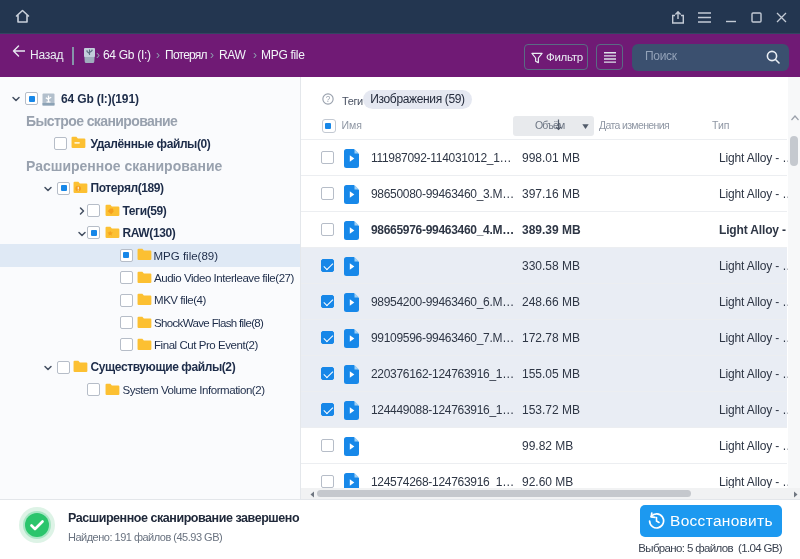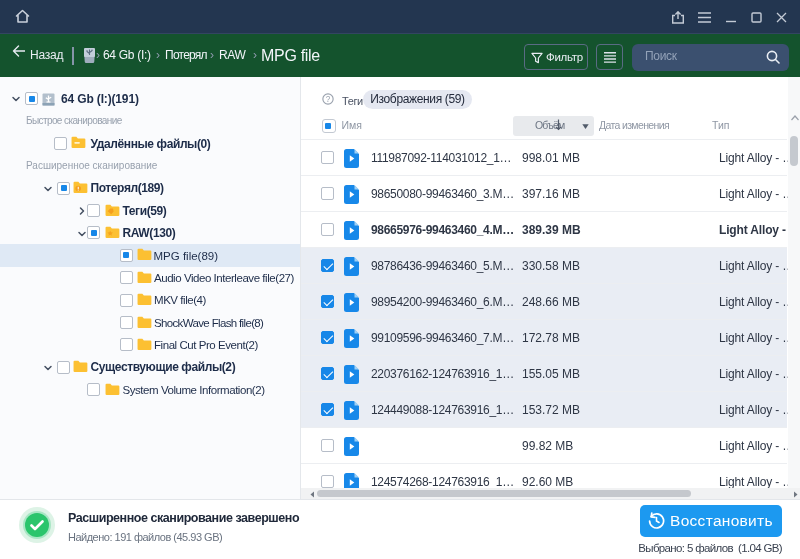--- a/index.html
+++ b/index.html
@@ -1,31 +1,31 @@
 <!DOCTYPE html>
 <html><head>
 <meta charset="utf-8">
 <style>
 * {margin:0; padding:0; box-sizing:border-box;}
 html,body {width:800px; height:559px; overflow:hidden;}
 body {font-family:"Liberation Sans", sans-serif; position:relative; background:#fff;}
 .abs {position:absolute;}
 
 #titlebar {position:absolute; left:0; top:0; width:800px; height:33px; background:#233650;}
-#toolbar {position:absolute; left:0; top:33px; width:800px; height:44px; background:#14532d; border-top:1px solid #324561;}
+#toolbar {position:absolute; left:0; top:33px; width:800px; height:44px; background:#701a75; border-top:1px solid #324561;}
 
 .cb {position:absolute; width:13px; height:13px; border:1px solid #b6bdc8; border-radius:2px; background:#fff;}
 .cb.ind::after {content:""; position:absolute; left:2.5px; top:2.5px; width:6px; height:6px; background:#1787e8; border-radius:1px;}
 .cb.chk {background:#1787e8; border-color:#1787e8;}
 .cb.chk::after {content:""; position:absolute; left:1.8px; top:2.6px; width:7.5px; height:4.2px; border-left:1.8px solid #fff; border-bottom:1.8px solid #fff; transform:rotate(-45deg);}
 
 #leftpanel {position:absolute; left:0; top:77px; width:301px; height:422px; background:#fafbfd; border-right:1px solid #e4e7eb;}
 .trow {position:absolute; height:18px; font-size:11.5px; letter-spacing:-0.45px; line-height:18px; color:#1d2c49; white-space:nowrap;}
 .tb {font-weight:bold; font-size:12px; letter-spacing:-0.4px;}
-.tlabel {color:#98a1ae; font-weight:normal; font-size:10px; letter-spacing:-0.3px;}
+.tlabel {color:#98a1ae; font-weight:bold; font-size:14px; letter-spacing:-0.3px;}
 .chev {position:absolute; width:10px; height:10px;}
 
 #rightpanel {position:absolute; left:301px; top:77px; width:499px; height:422px; background:#fff;}
 .pill {position:absolute; left:62px; top:13px; width:109px; height:19px; border-radius:9.5px; background:#e5e8f1; color:#232a3b; font-size:12px; letter-spacing:-0.35px; line-height:19px; text-align:center;}
 .hdrtxt {font-size:10.5px; color:#8f97a4; white-space:nowrap;}
 .row {position:absolute; left:0; width:486px; height:36px;}
 .row.sel {background:#e9edf4;}
 .rsep {position:absolute; left:0; width:486px; height:1px; background:#eceef1;}
 .fname {position:absolute; left:70px; top:11px; font-size:12px; letter-spacing:-0.3px; color:#2e3645; white-space:nowrap;}
 .fsize {position:absolute; left:221px; top:11px; font-size:12px; color:#2e3645; white-space:nowrap;}
@@ -79,21 +79,21 @@
     <circle cx="5" cy="4" r="0.8" fill="#5d6e83"></circle>
       <circle cx="10" cy="3.3" r="0.8" fill="#5d6e83"></circle>
   </svg>
   <div class="abs" style="left:96px; top:4px; font-size:12px; line-height:35px; color:#8d9aad;">›</div>
   <div class="abs" style="left:103px; top:4px; font-size:12px; letter-spacing:-0.3px; line-height:35px; color:#f2f5f9;">64 Gb (I:)</div>
   <div class="abs" style="left:156px; top:4px; font-size:12px; line-height:35px; color:#8d9aad;">›</div>
   <div class="abs" style="left:165px; top:4px; font-size:12px; letter-spacing:-0.75px; line-height:35px; color:#f2f5f9;">Потерял</div>
   <div class="abs" style="left:210px; top:4px; font-size:12px; line-height:35px; color:#8d9aad;">›</div>
   <div class="abs" style="left:219px; top:4px; font-size:12px; letter-spacing:-0.3px; line-height:35px; color:#f2f5f9;">RAW</div>
   <div class="abs" style="left:253px; top:4px; font-size:12px; line-height:35px; color:#8d9aad;">›</div>
-  <div class="abs" style="left:261px; top:4px; font-size:16px; letter-spacing:-0.3px; line-height:35px; color:#f2f5f9;">MPG file</div>
+  <div class="abs" style="left:261px; top:4px; font-size:12px; letter-spacing:-0.3px; line-height:35px; color:#f2f5f9;">MPG file</div>
 
   <div class="abs" style="left:524px; top:10px; width:64px; height:26px; border:1px solid #5a6b84; border-radius:4px;">
     <svg class="abs" style="left:6px; top:7px;" width="12" height="12" viewBox="0 0 13 13">
       <path d="M1 1.5 H12 L8 6.5 V11.5 L5 10 V6.5 Z" fill="none" stroke="#e9edf3" stroke-width="1.3" stroke-linejoin="round"></path>
     </svg>
     <div class="abs" style="left:21px; top:0; font-size:11.5px; letter-spacing:-0.3px; line-height:25px; color:#e9edf3;">Фильтр</div>
   </div>
 
   <div class="abs" style="left:596px; top:10px; width:27px; height:26px; border:1px solid #5a6b84; border-radius:4px;">
     <svg class="abs" style="left:7px; top:7px;" width="12" height="11" viewBox="0 0 12 11">
@@ -277,21 +277,20 @@
   </div>
   <div class="rsep" style="top:170px;"></div>
 
   <div class="row sel" style="top:171px;">
     <div class="cb chk" style="left:20px; top:11px;"></div>
     <svg class="ficon" width="17" height="19" viewBox="0 0 17 19">
         <path d="M1 2.5 A2.5 2.5 0 0 1 3.5 0 H11 L16 5 V16.5 A2.5 2.5 0 0 1 13.5 19 H3.5 A2.5 2.5 0 0 1 1 16.5 Z" fill="#1788e9"></path>
         <path d="M11.5 0 L16 4.5 H11.5 Z" fill="#9fd0f5"></path>
         <path d="M6.8 6.3 L11.3 9.5 L6.8 12.7 Z" fill="#fff"></path>
       </svg>
-    <div class="fname">98786436-99463460_5.M…</div>
     <div class="fsize">330.58 MB</div>
     <div class="ftype">Light Alloy - …</div>
   </div>
   <div class="rsep" style="top:206px;"></div>
 
   <div class="row sel" style="top:207px;">
     <div class="cb chk" style="left:20px; top:11px;"></div>
     <svg class="ficon" width="17" height="19" viewBox="0 0 17 19">
         <path d="M1 2.5 A2.5 2.5 0 0 1 3.5 0 H11 L16 5 V16.5 A2.5 2.5 0 0 1 13.5 19 H3.5 A2.5 2.5 0 0 1 1 16.5 Z" fill="#1788e9"></path>
         <path d="M11.5 0 L16 4.5 H11.5 Z" fill="#9fd0f5"></path>

